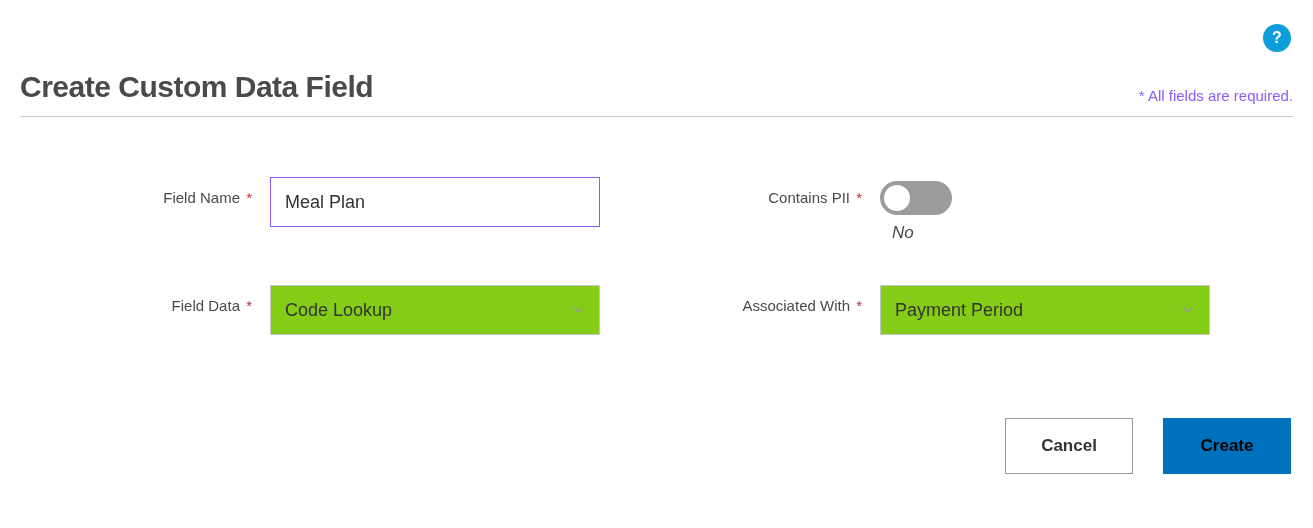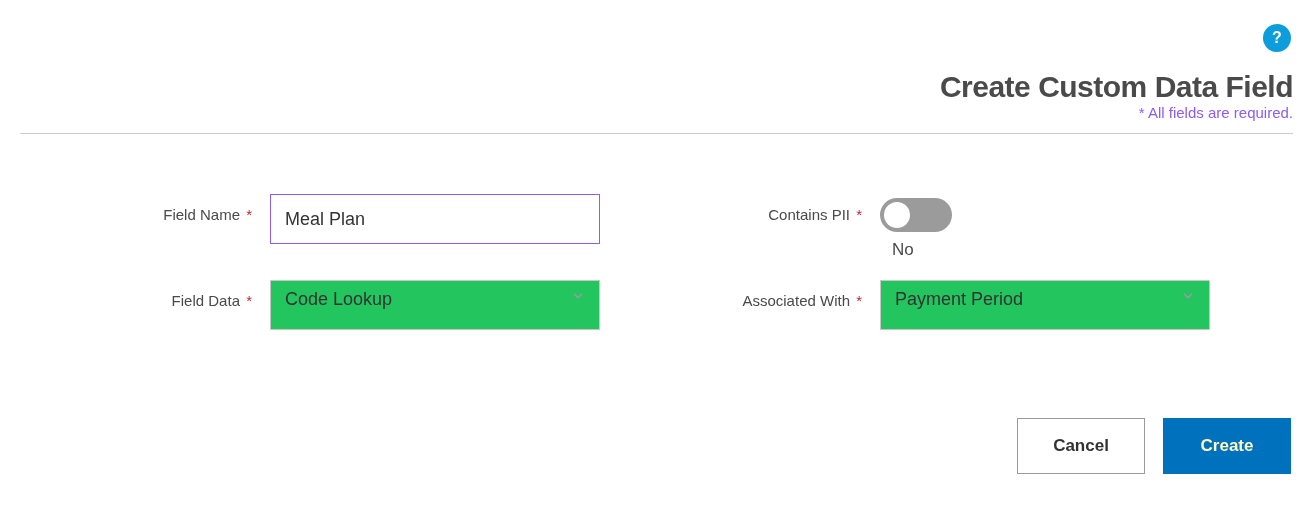--- a/index.html
+++ b/index.html
@@ -27,38 +27,37 @@
       justify-content: center;
       cursor: pointer;
     }
     .header-row {
       display: flex;
       justify-content: space-between;
       align-items: flex-end;
       margin-top: 50px;
       padding-bottom: 12px;
       border-bottom: 1px solid #ccc;
-      flex-direction: column;
     }
     .page-title {
       font-family: "Arial Black", Arial, sans-serif;
       font-size: 30px;
       font-weight: 900;
       color: #4a4a4a;
       letter-spacing: -0.5px;
     }
     .required-note {
       color: #8b5cf6;
       font-size: 15px;
     }
     .form-area {
       margin-top: 60px;
       display: grid;
       grid-template-columns: 250px 330px 280px 330px;
-      row-gap: 20px;
+      row-gap: 42px;
       align-items: start;
     }
     .label-cell {
       text-align: right;
       padding-right: 18px;
       padding-top: 12px;
       font-size: 15px;
       color: #4a4a4a;
     }
     .req {
@@ -75,33 +74,34 @@
       outline: none;
     }
     .select-box {
       width: 100%;
       height: 50px;
       border: 1px solid #c7c7c7;
       font-size: 18px;
       color: #333;
       padding: 8px 14px;
       display: flex;
-      align-items: flex-start;
+      align-items: center;
       justify-content: space-between;
       cursor: pointer;
-      background: #22c55e;
+      background: #84cc16;
     }
     .chevron {
       width: 14px;
       height: 14px;
       flex-shrink: 0;
     }
     .chevron svg { display: block; }
     .toggle-wrap {
       padding-top: 4px;
+      font-style: italic;
     }
     .toggle {
       width: 72px;
       height: 34px;
       border-radius: 17px;
       background: #9b9b9b;
       position: relative;
       cursor: pointer;
     }
     .toggle-knob {
@@ -130,29 +130,30 @@
       height: 56px;
       min-width: 128px;
       padding: 0 28px;
       font-size: 17px;
       font-weight: bold;
       display: flex;
       align-items: center;
       justify-content: center;
       cursor: pointer;
       border: none;
+      margin-left: 12px;
     }
     .btn-cancel {
       background: #fff;
       color: #333;
       border: 1px solid #9b9b9b;
     }
     .btn-create {
       background: #0071bc;
-      color: #fef9c3;
+      color: #000000;
     }
     .truncate {
       white-space: nowrap;
       overflow: hidden;
       text-overflow: ellipsis;
       max-width: 290px;
     }
   </style>
 </head>
 <body>

